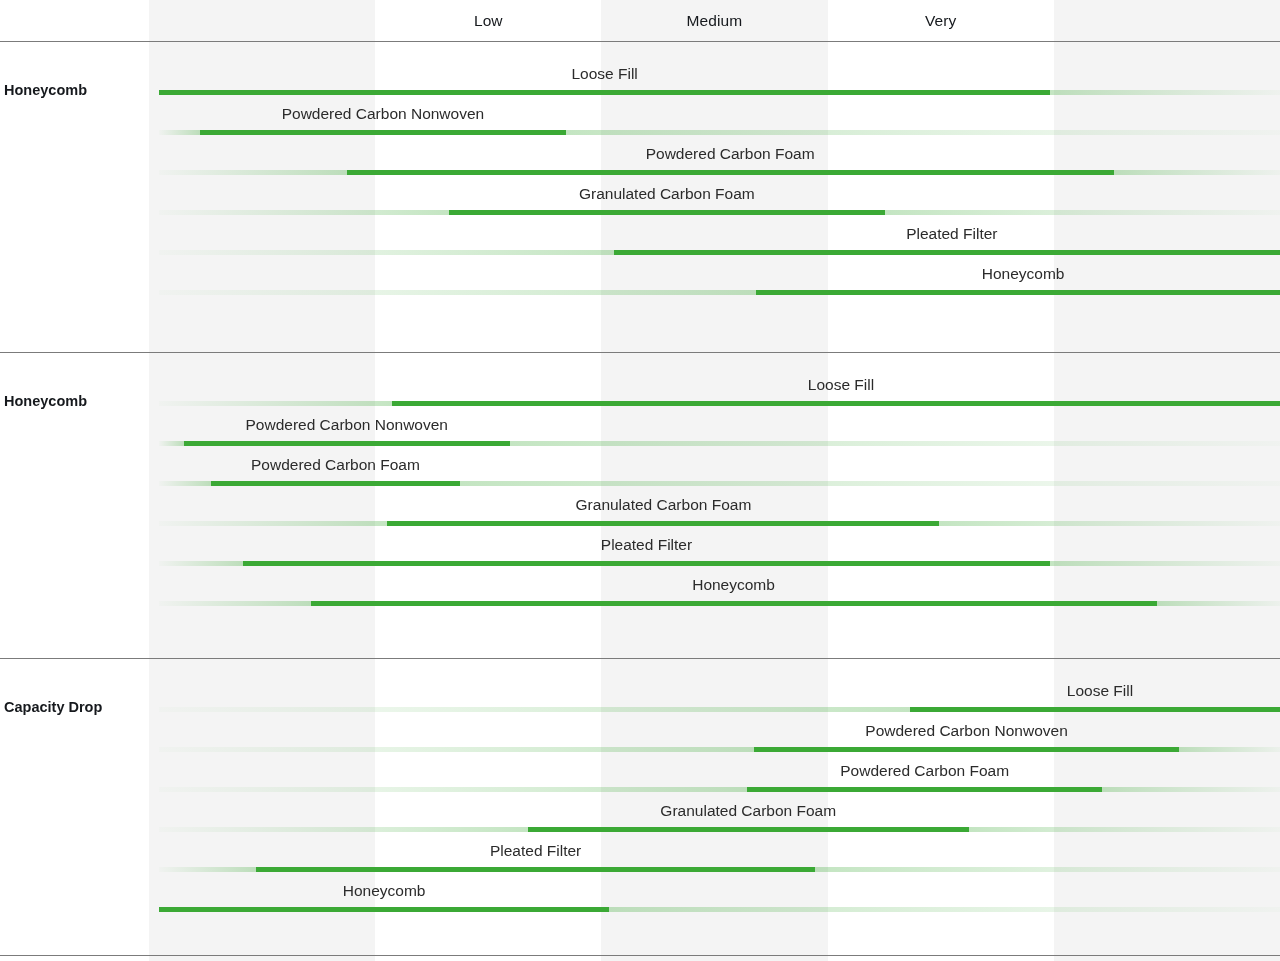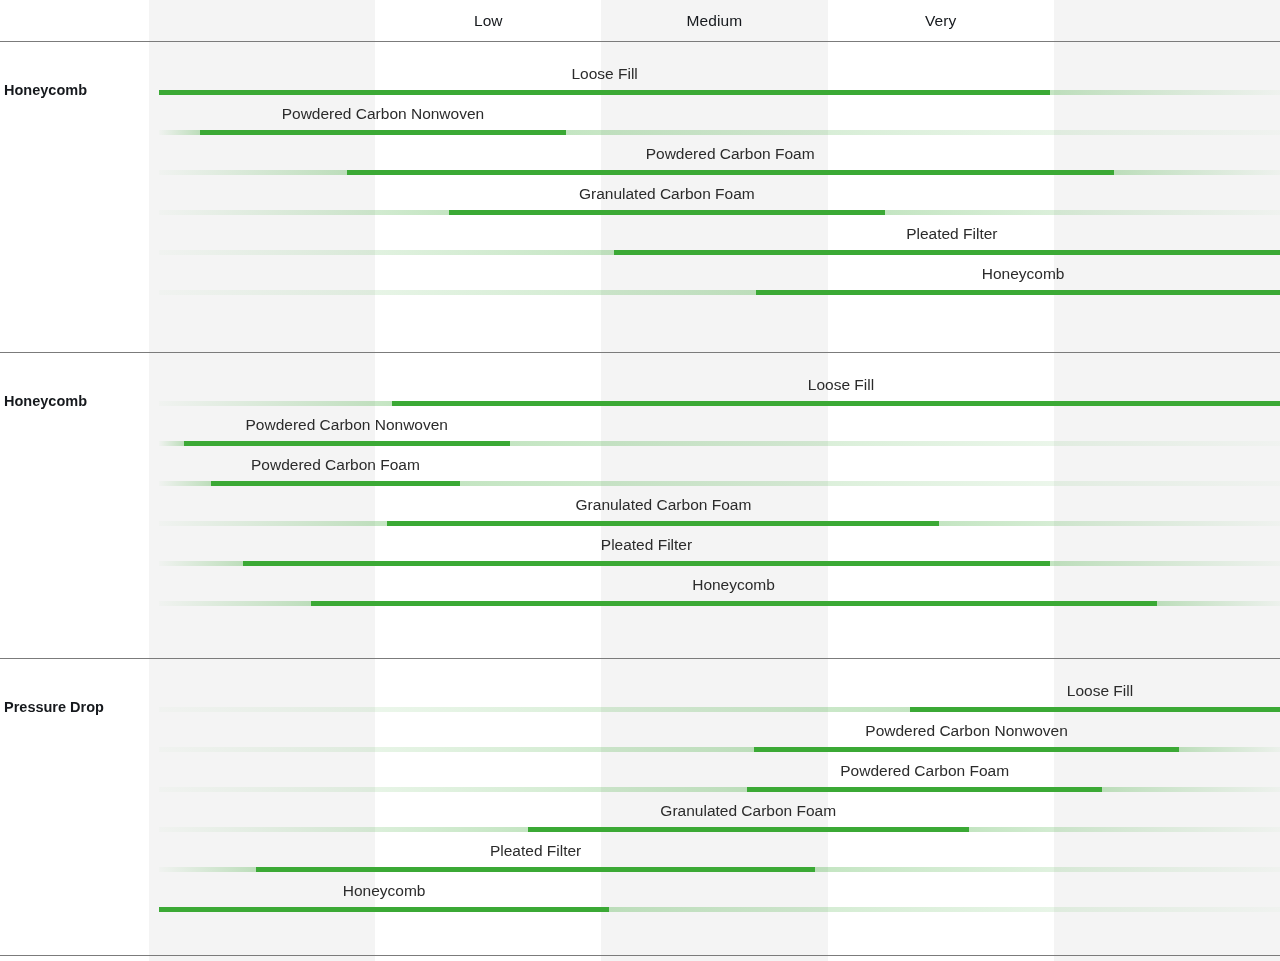--- a/index.html
+++ b/index.html
@@ -206,21 +206,21 @@
         </div>
         <div class="row-label" style="left: 636.461px;">Pleated Filter</div>
       </div>
       <div class="row" style="top: 574px;">
         <div class="track">
           <div class="track-ghost" style="background: linear-gradient(to right, rgba(59, 169, 53, 0.02) 0%, rgba(59, 169, 53, 0.3) 13.4%, rgba(59, 169, 53, 0.3) 88.2%, rgba(59, 169, 53, 0.02) 100%);"></div>
           <div class="bar-core" style="left: 151.554px; width: 845.988px; background: rgb(59, 169, 53);"></div>
         </div>
         <div class="row-label" style="left: 723.548px;">Honeycomb</div>
       </div>
-      <div class="section-label" style="top: 699px;">Pressure Drop</div>
+      <div class="section-label" style="top: 699px;">Capacity Drop</div>
       <div class="row" style="top: 680px;">
         <div class="track">
           <div class="track-ghost" style="background: linear-gradient(to right, rgba(59, 169, 53, 0.02) 0%, rgba(59, 169, 53, 0.3) 66.4%, rgba(59, 169, 53, 0.3) 100%, rgba(59, 169, 53, 0.02) 100%);"></div>
           <div class="bar-core" style="left: 750.984px; width: 380.016px; background: rgb(59, 169, 53);"></div>
         </div>
         <div class="row-label" style="left: 1089.99px;">Loose Fill</div>
       </div>
       <div class="row" style="top: 720px;">
         <div class="track">
           <div class="track-ghost" style="background: linear-gradient(to right, rgba(59, 169, 53, 0.02) 0%, rgba(59, 169, 53, 0.3) 52.6%, rgba(59, 169, 53, 0.3) 90.2%, rgba(59, 169, 53, 0.02) 100%);"></div>

